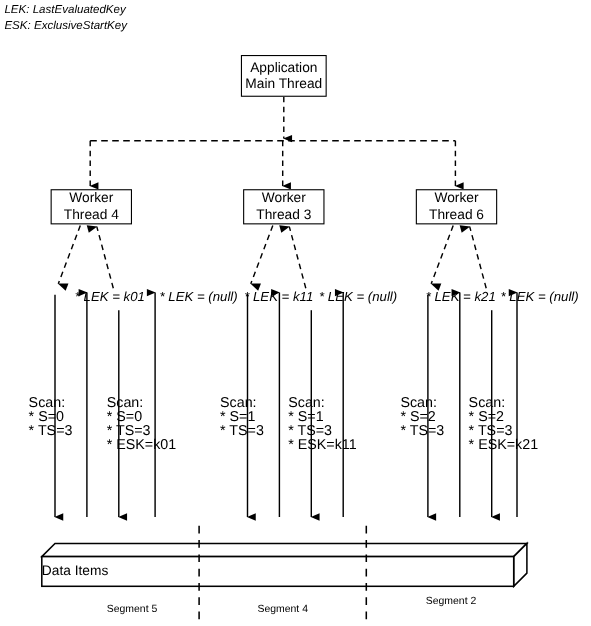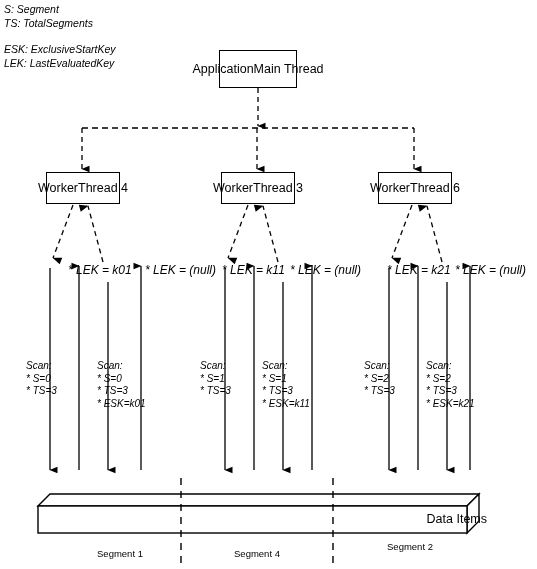--- a/index.html
+++ b/index.html
@@ -8,56 +8,46 @@
        overflow:hidden;}
   .abs{position:absolute;}
 
   
   .legend{left:4px;top:2px;font-style:italic;font-size:10.5px;line-height:14px;}
   .legend .grp{margin-bottom:12px;}
   .legend div{white-space:nowrap;}
 
   
   .box{border:1.6px solid #000;background:#fff;
-       display:flex;align-items:center;justify-content:center;
+       display:flex;flex-direction:column;align-items:center;justify-content:center;
        font-size:12.5px;line-height:15px;text-align:center;box-sizing:border-box;}
   .box span{display:block;white-space:nowrap;}
 
   
   svg.overlay{position:absolute;left:0;top:0;width:537px;height:569px;
               pointer-events:none;}
 
   
   .lek{font-style:italic;font-size:12px;white-space:nowrap;line-height:12px;}
-  .scan{font-style:italic;font-size:10px;line-height:12.5px;white-space:nowrap;}
+  .scan{font-size:13px;line-height:12.5px;white-space:nowrap;}
   .seg{font-size:9.5px;white-space:nowrap;text-align:center;}
   .ditems{font-size:12.5px;white-space:nowrap;}
 </style>
 </head>
 <body>
 
 <div class="abs legend">
   <div class="grp">
     <div>
-      <span>S:</span>
-      <span>Segment</span>
+      <span>LEK:</span>
+      <span>LastEvaluatedKey</span>
     </div>
-    <div>
-      <span>TS:</span>
-      <span>TotalSegments</span>
-    </div>
-  </div>
-  <div class="grp">
     <div>
       <span>ESK:</span>
       <span>ExclusiveStartKey</span>
-    </div>
-    <div>
-      <span>LEK:</span>
-      <span>LastEvaluatedKey</span>
     </div>
   </div>
 </div>
 
 <svg class="overlay" viewBox="0 0 537 569" xmlns="http://www.w3.org/2000/svg">
   <defs>
     <marker id="arrowDown" markerWidth="9" markerHeight="9" refX="4.5" refY="8" orient="auto" markerUnits="userSpaceOnUse">
       <path d="M1.2,0.5 L7.8,0.5 L4.5,8.5 Z" fill="#000"></path>
     </marker>
     <marker id="arrowUp" markerWidth="9" markerHeight="9" refX="4.5" refY="8" orient="auto" markerUnits="userSpaceOnUse">
@@ -184,17 +174,17 @@
   <div>* S=2</div>
   <div>* TS=3</div>
 </div>
 <div class="abs scan" style="left:426px;top:360px;">
   <div>Scan:</div>
   <div>* S=2</div>
   <div>* TS=3</div>
   <div>* ESK=k21</div>
 </div>
 
-<div class="abs ditems" style="left:38px;top:512px;width:449px;text-align:right;">Data Items</div>
+<div class="abs ditems" style="left:38px;top:512px;width:449px;text-align:left;">Data Items</div>
 
-<div class="abs seg" style="left:60px;top:548px;width:120px;">Segment 1</div>
+<div class="abs seg" style="left:60px;top:548px;width:120px;">Segment 5</div>
 <div class="abs seg" style="left:197px;top:548px;width:120px;">Segment 4</div>
 <div class="abs seg" style="left:350px;top:541px;width:120px;">Segment 2</div>
 
 </body></html>

